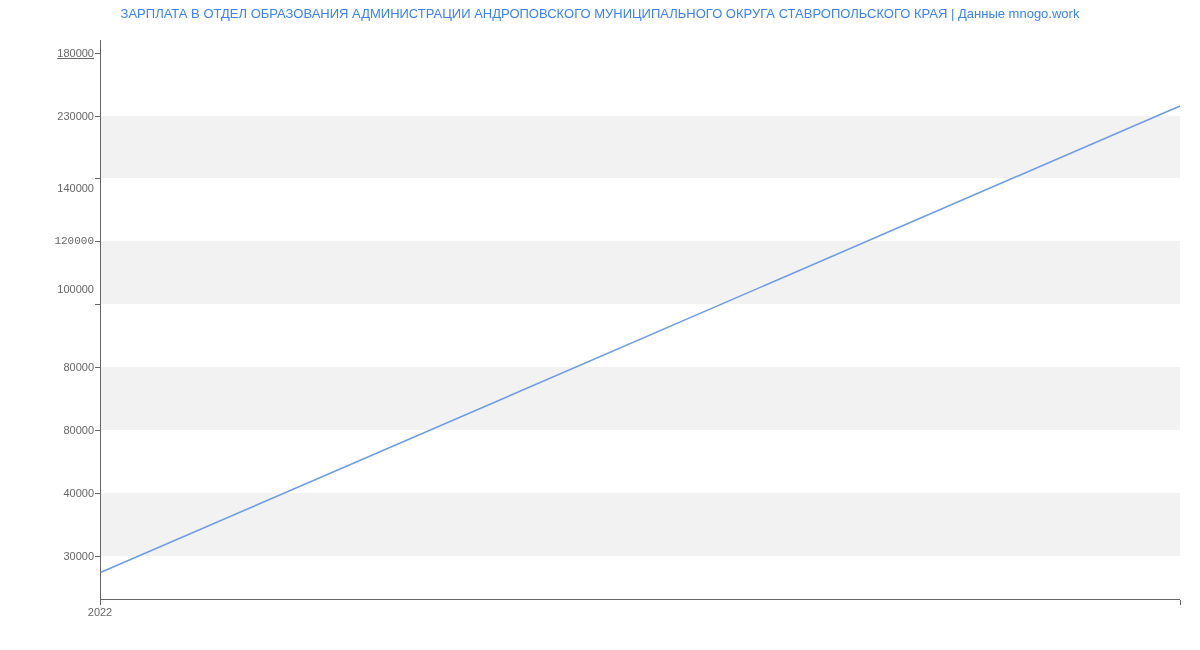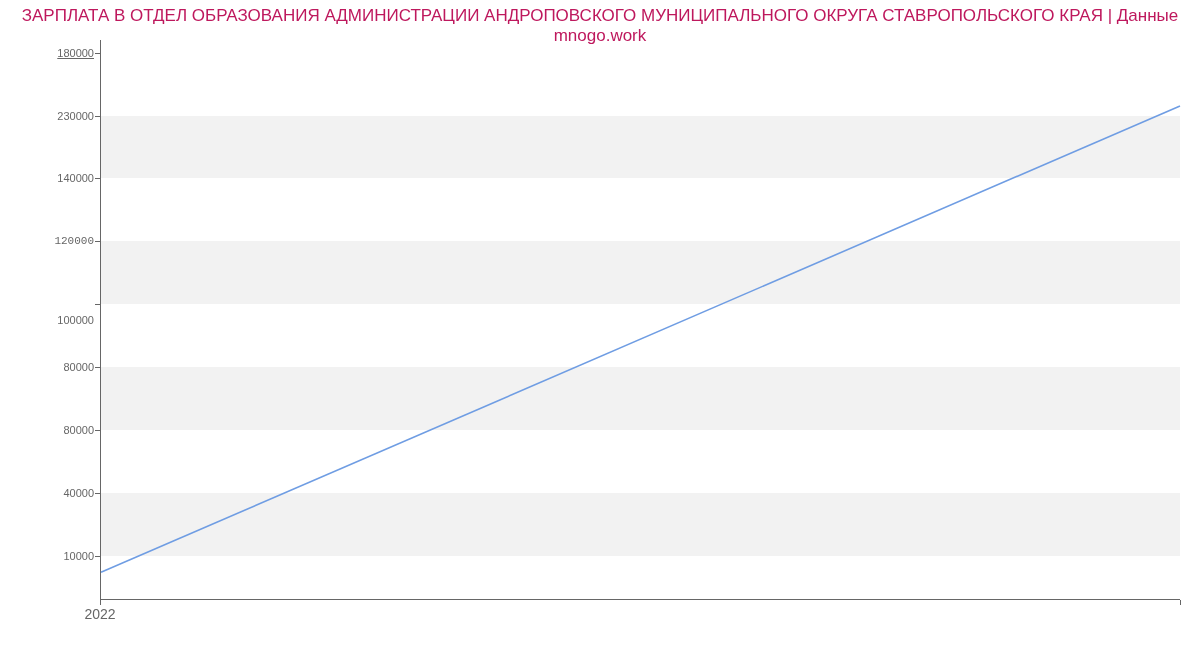--- a/index.html
+++ b/index.html
@@ -15,22 +15,22 @@
     position: relative;
     width: 1200px;
     height: 650px;
   }
   .chart-title {
     position: absolute;
     top: 6px;
     left: 0;
     width: 100%;
     text-align: center;
-    font-size: 17px;
-    color: #be185d;
+    font-size: 13px;
+    color: #3b82f6;
   }
   .plot-area {
     position: absolute;
     left: 100px;
     top: 40px;
     width: 1080px;
     height: 560px;
     border-left: 1px solid #666666;
     border-bottom: 1px solid #666666;
     box-sizing: border-box;
@@ -47,21 +47,21 @@
   .y-tick-mark {
     position: absolute;
     left: 95px;
     width: 5px;
     height: 1px;
     background: #666666;
   }
   .x-tick-label {
     position: absolute;
     top: 606px;
-    font-size: 14px;
+    font-size: 11px;
     color: #666666;
     transform: translateX(-50%);
   }
   .x-tick-mark {
     position: absolute;
     top: 600px;
     width: 1px;
     height: 5px;
     background: #666666;
   }
@@ -88,33 +88,33 @@
 
   <div class="plot-area" id="plot">
       <div class="band" style="top: 75.5056px; height: 62.9213px;"></div>
       <div class="band" style="top: 201.348px; height: 62.9213px;"></div>
       <div class="band" style="top: 327.191px; height: 62.9213px;"></div>
       <div class="band" style="top: 453.034px; height: 62.9213px;"></div>
     <svg class="line-layer" id="line-layer" preserveAspectRatio="none" viewBox="0 0 1080 560">
         <path d="M0 533.2584269662922 L1080 66.06741573033707" fill="none" stroke="#6f9de3" stroke-width="1.6"></path>
       </svg>
   </div>
-<div class="y-tick-label" style="top: 555.955px;">10000</div>
+<div class="y-tick-label" style="top: 555.955px;">30000</div>
     <div class="y-tick-mark" style="top: 555.955px;"></div>
     <div class="y-tick-label" style="top: 493.034px;">40000</div>
     <div class="y-tick-mark" style="top: 493.034px;"></div>
     <div class="y-tick-label" style="top: 430.112px;">80000</div>
     <div class="y-tick-mark" style="top: 430.112px;"></div>
     <div class="y-tick-label" style="top: 367.191px;">80000</div>
     <div class="y-tick-mark" style="top: 367.191px;"></div>
-    <div class="y-tick-label" style="top: 320px;">100000</div>
+    <div class="y-tick-label" style="top: 289px;">100000</div>
     <div class="y-tick-mark" style="top: 304.27px;"></div>
     <div class="y-tick-label" style="top: 241.348px; font-family: Liberation Mono, monospace;">120000</div>
     <div class="y-tick-mark" style="top: 241.348px;"></div>
-    <div class="y-tick-label" style="top: 178px;">140000</div>
+    <div class="y-tick-label" style="top: 188px;">140000</div>
     <div class="y-tick-mark" style="top: 178.427px;"></div>
     <div class="y-tick-label" style="top: 115.506px;">230000</div>
     <div class="y-tick-mark" style="top: 115.506px;"></div>
     <div class="y-tick-label" style="top: 52.5843px; text-decoration: underline;">180000</div>
     <div class="y-tick-mark" style="top: 52.5843px;"></div>
     <div class="x-tick-label" style="left: 100px;">2022</div>
     <div class="x-tick-mark" style="left: 100px;"></div>
     <div class="x-tick-label" style="left: 1180px; margin-left: 40px;">2023</div>
     <div class="x-tick-mark" style="left: 1180px;"></div>
   </div>

